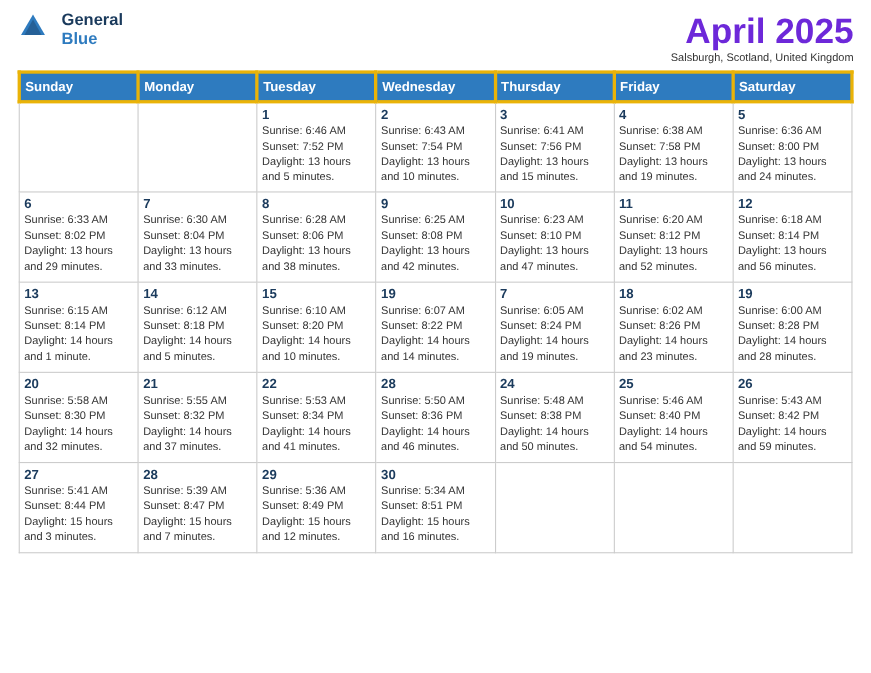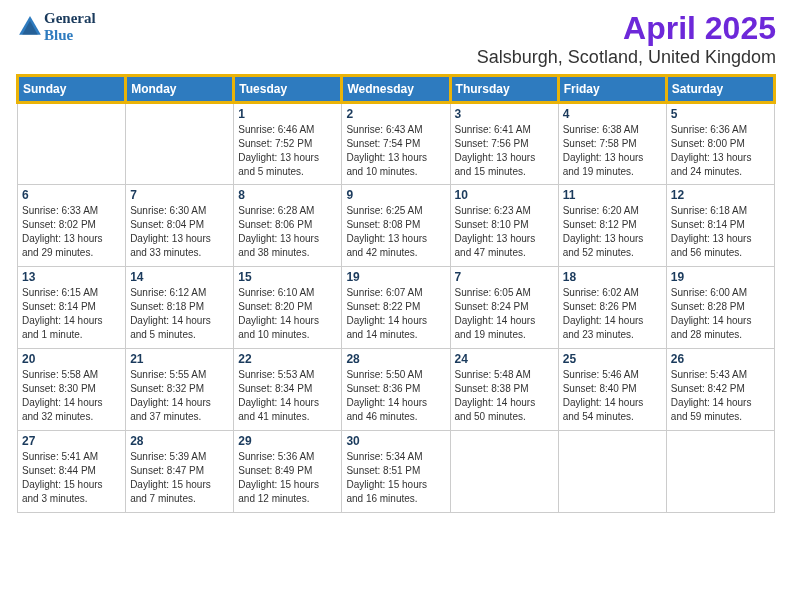--- a/index.html
+++ b/index.html
@@ -17,38 +17,36 @@
       padding: 10px 16px 10px 16px;
     }
     .header {
       display: flex;
       justify-content: space-between;
       align-items: flex-start;
       margin-bottom: 6px;
     }
     .logo {
       display: flex;
-      align-items: center;
-      gap: 0;
-      font-family: Liberation Serif, serif;
+      gap: 12px;
     }
     .logo-icon {
       width: 28px;
       height: 28px;
     }
     .title-area {
       text-align: right;
     }
     .main-title {
       font-size: 32px;
       font-weight: bold;
       color: #6d28d9;
     }
     .subtitle {
-      font-size: 18px;
+      font-size: 10px;
       color: #333;
     }
     .calendar {
       width: 100%;
       border-collapse: collapse;
       table-layout: fixed;
     }
     .calendar thead tr th {
       background: #2e7bbf;
       color: #fff;

